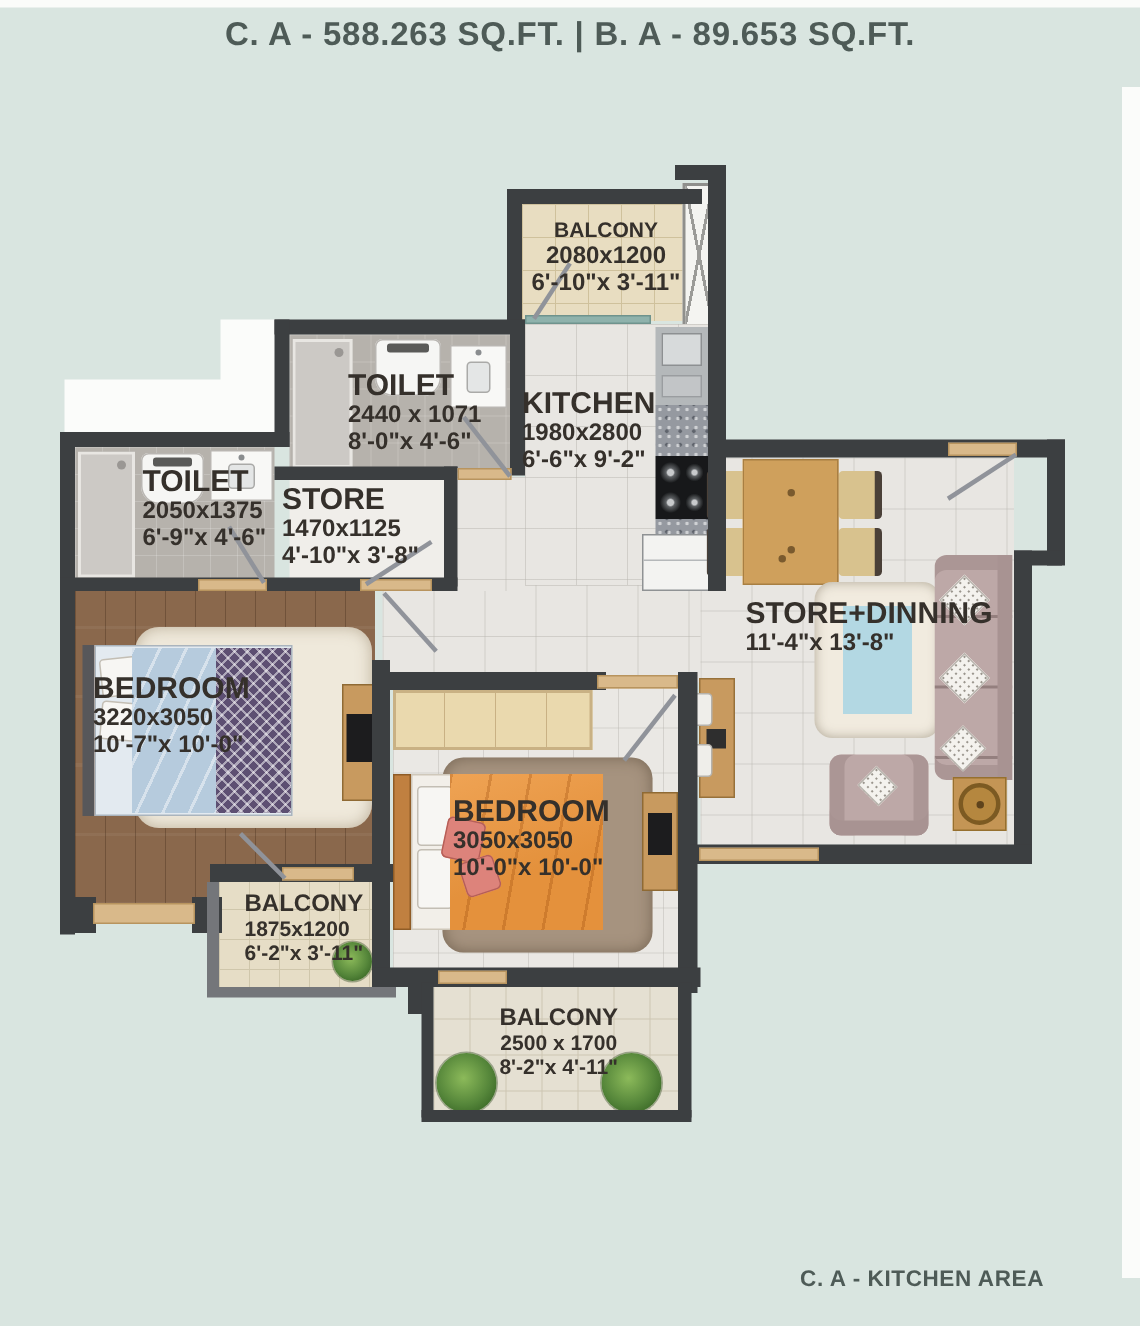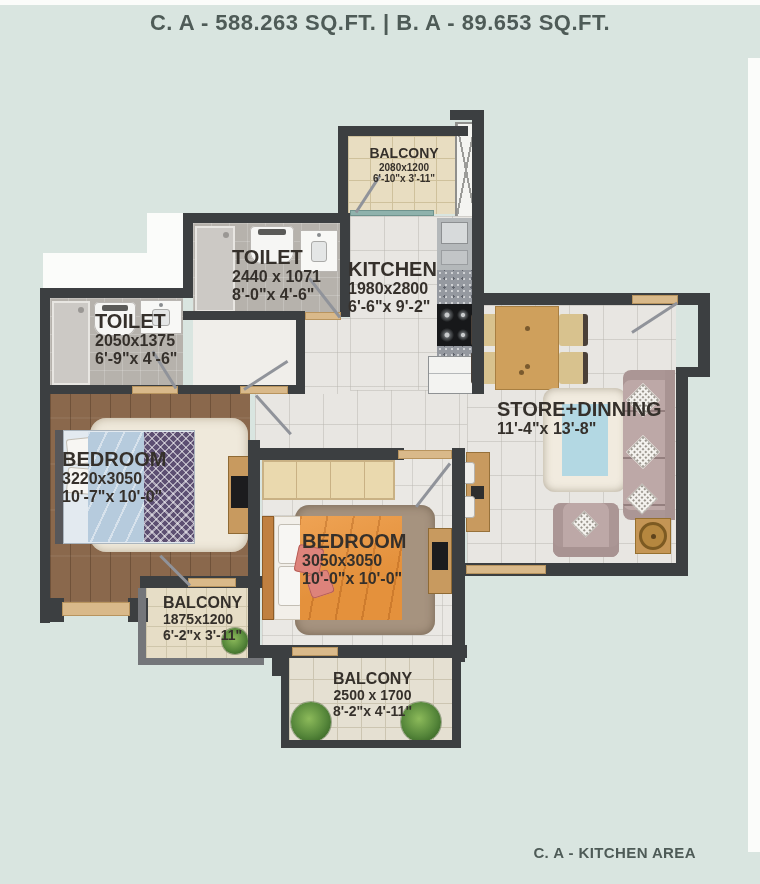--- a/index.html
+++ b/index.html
@@ -73,21 +73,21 @@
   .plant{border-radius:50%;background:radial-gradient(circle at 45% 42%,#8cba5a,#55863a 55%,#3c6a28 80%);box-shadow:0 0 0 1px rgba(40,70,25,.4);}
   
   .header-line{position:absolute;left:0;right:0;top:10px;text-align:center;font-size:22px;font-weight:bold;color:#4e5b57;letter-spacing:.5px;}
   .legend{position:absolute;right:64px;top:842px;text-align:right;font-size:15px;font-weight:bold;color:#4e5b57;line-height:1.45;letter-spacing:.4px;}
   .label{position:absolute;color:#35302b;font-weight:bold;line-height:1.12;white-space:nowrap;}
   .lbl-lg .rname{font-size:20px;}
   .lbl-lg .rdim{font-size:16px;}
   .lbl-md .rname{font-size:16px;}
   .lbl-md .rdim{font-size:14px;}
   .lbl-sm .rname{font-size:14px;}
-  .lbl-sm .rdim{font-size:10px;}
+  .lbl-sm .rdim{font-size:16px;}
   .center{text-align:center;}
 </style>
 </head>
 <body>
 
 <div class="stage">
 
   <div class="header-line">C. A - 588.263 SQ.FT. | B. A - 89.653 SQ.FT.</div>
   <div class="legend">
     <div>C. A - KITCHEN AREA</div>
@@ -236,20 +236,25 @@
   <div class="label lbl-lg z20" style="left:348px;top:258px;">
     <div class="rname">KITCHEN</div>
     <div class="rdim">1980x2800</div>
     <div class="rdim">6'-6"x 9'-2"</div>
   </div>
   <div class="label lbl-lg z20" style="left:95px;top:310px;">
     <div class="rname">TOILET</div>
     <div class="rdim">2050x1375</div>
     <div class="rdim">6'-9"x 4'-6"</div>
   </div>
+  <div class="label lbl-lg z20" style="left:188px;top:322px;">
+    <div class="rname">STORE</div>
+    <div class="rdim">1470x1125</div>
+    <div class="rdim">4'-10"x 3'-8"</div>
+  </div>
   <div class="label lbl-lg z20" style="left:497px;top:398px;">
     <div class="rname">STORE+DINNING</div>
     <div class="rdim">11'-4"x 13'-8"</div>
   </div>
   <div class="label lbl-lg z20" style="left:62px;top:448px;">
     <div class="rname">BEDROOM</div>
     <div class="rdim">3220x3050</div>
     <div class="rdim">10'-7"x 10'-0"</div>
   </div>
   <div class="label lbl-lg z20" style="left:302px;top:530px;">

